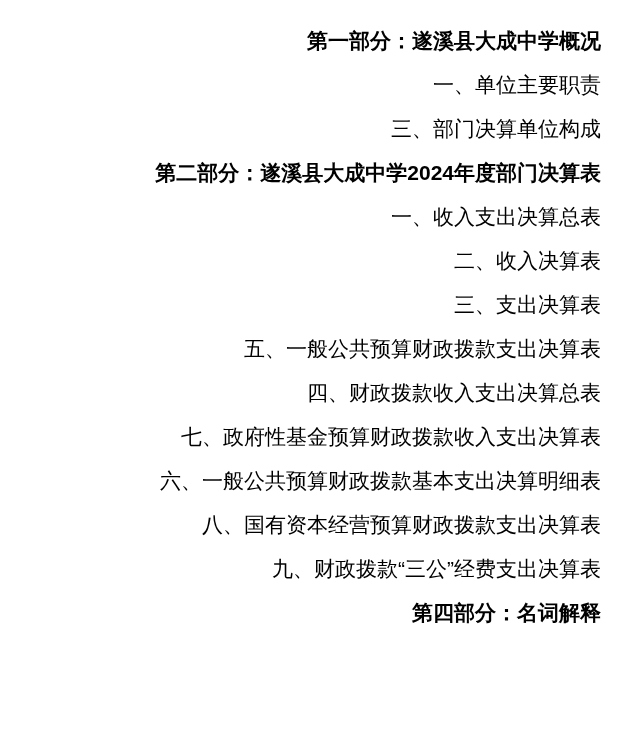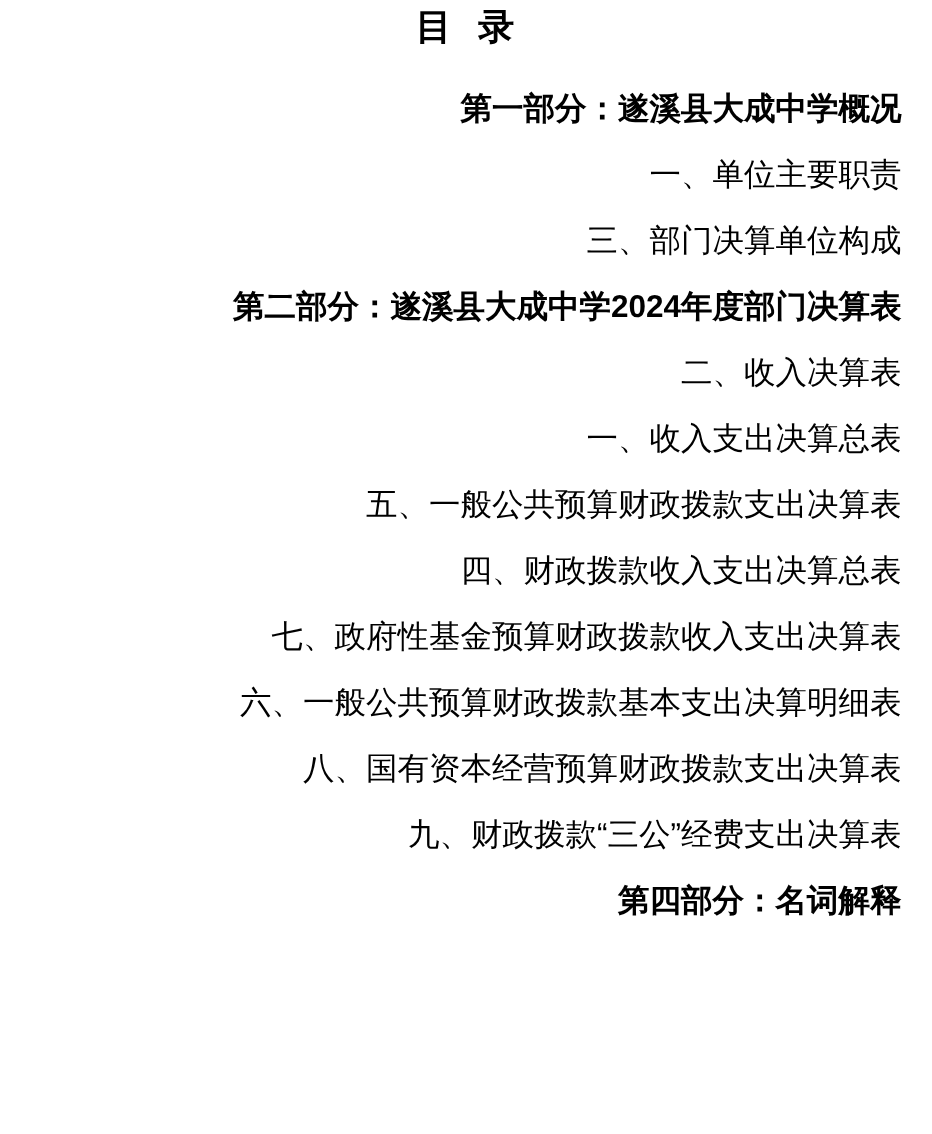--- a/index.html
+++ b/index.html
@@ -43,28 +43,28 @@
     font-weight: normal;
   }
   .entry.section {
     font-weight: bold;
   }
 </style>
 </head>
 <body>
 
 <div class="page">
-  <h1 class="doc-title">目 录</h1>
   <div class="entries">
       <div class="entry section">第一部分：遂溪县大成中学概况</div>
       <div class="entry">一、单位主要职责</div>
       <div class="entry">三、部门决算单位构成</div>
       <div class="entry section">第二部分：遂溪县大成中学2024年度部门决算表</div>
+      <div class="entry">一、收入支出决算总表</div>
       <div class="entry">二、收入决算表</div>
-      <div class="entry">一、收入支出决算总表</div>
+      <div class="entry">三、支出决算表</div>
       <div class="entry">五、一般公共预算财政拨款支出决算表</div>
       <div class="entry">四、财政拨款收入支出决算总表</div>
       <div class="entry">七、政府性基金预算财政拨款收入支出决算表</div>
       <div class="entry">六、一般公共预算财政拨款基本支出决算明细表</div>
       <div class="entry">八、国有资本经营预算财政拨款支出决算表</div>
       <div class="entry">九、财政拨款“三公”经费支出决算表</div>
       <div class="entry section">第四部分：名词解释</div>
     </div>
 </div>
 

